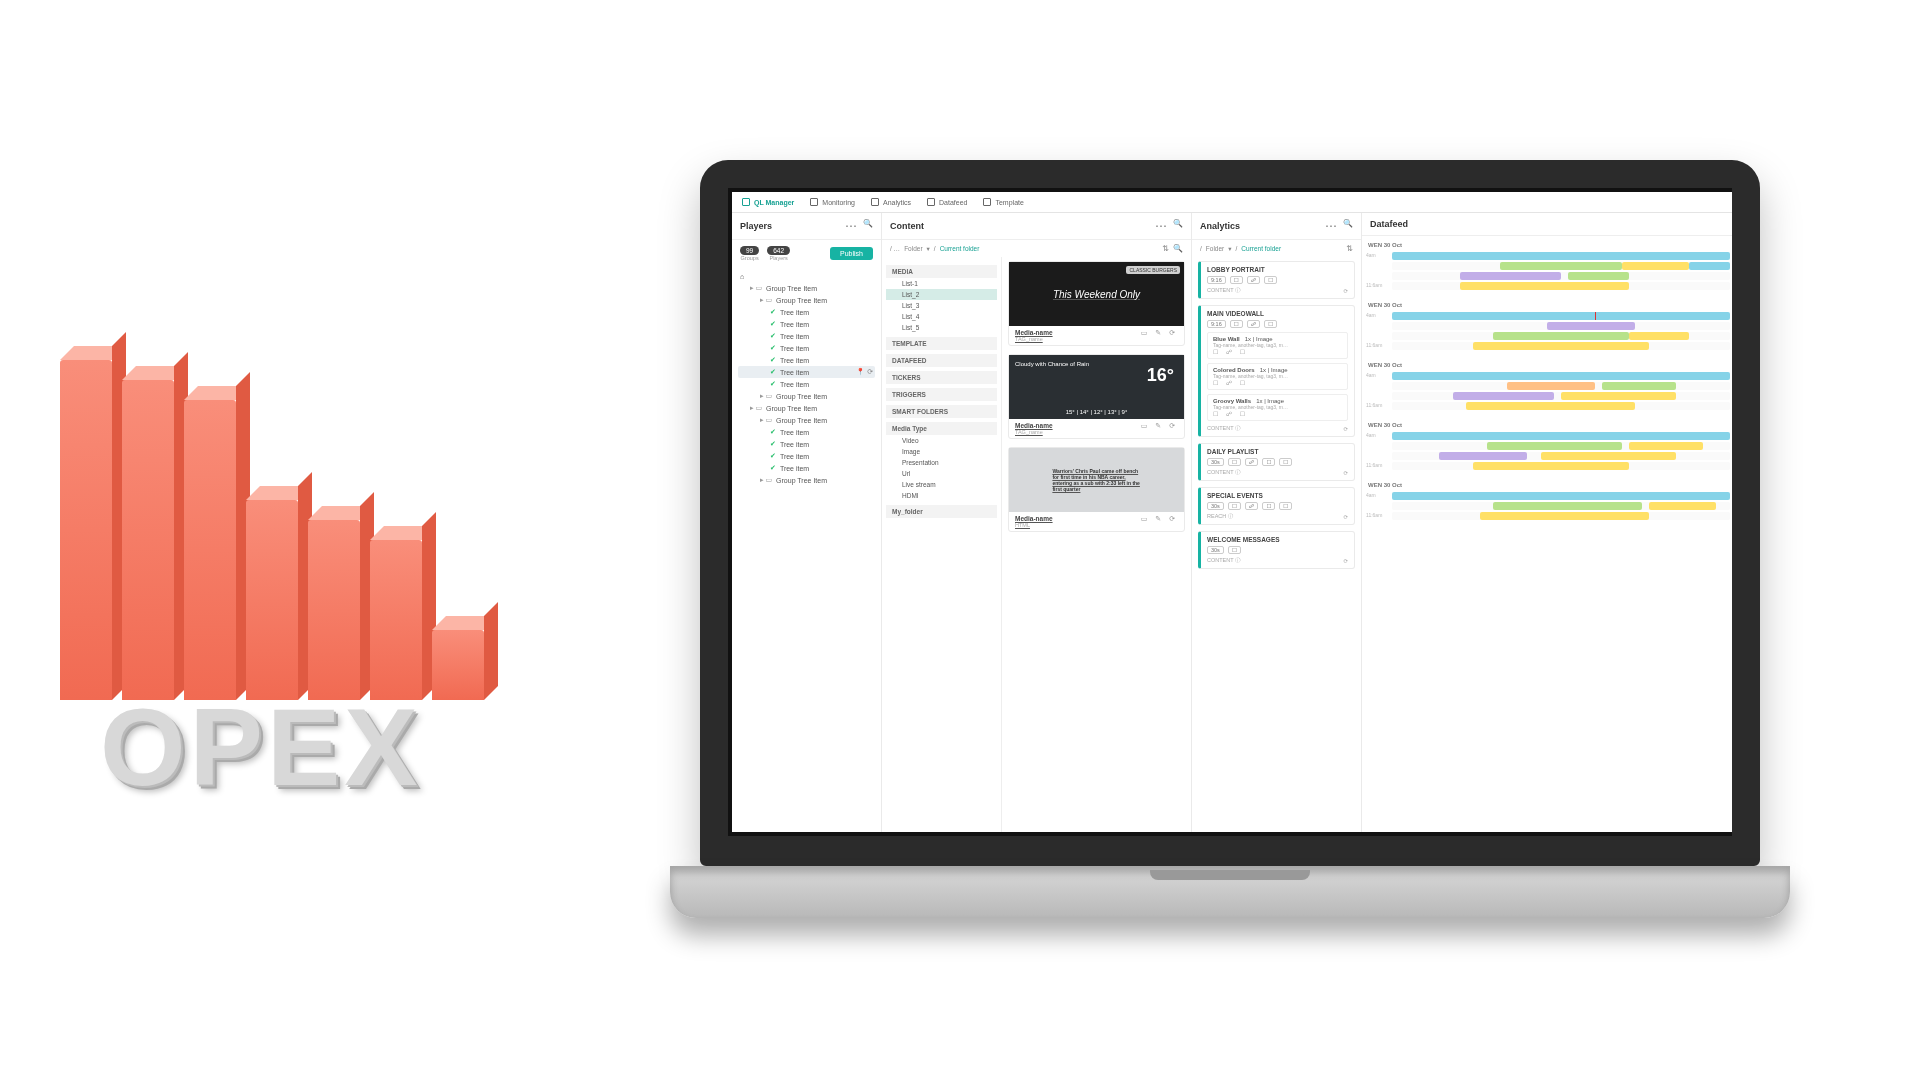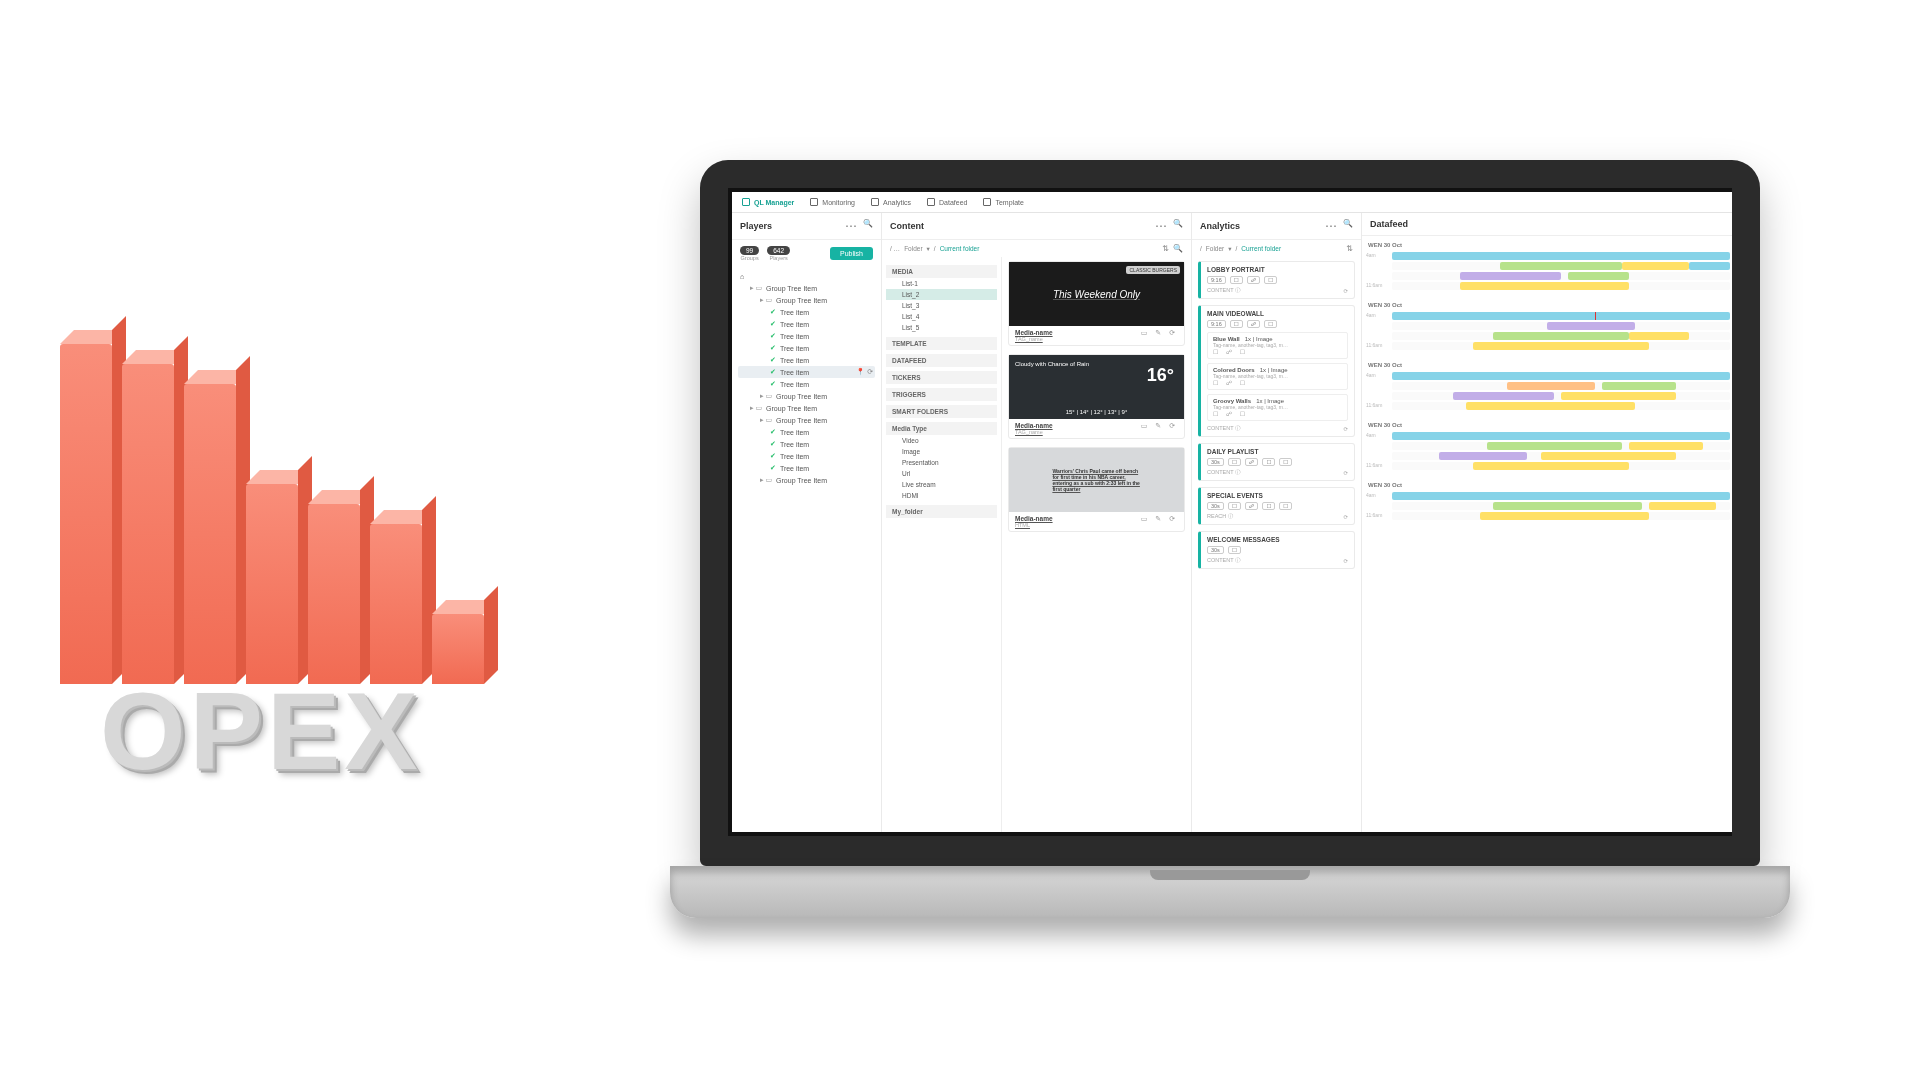--- a/index.html
+++ b/index.html
@@ -1,19 +1,19 @@
 <!DOCTYPE html>
 <html><head>
 <meta charset="utf-8">
 <style>
 * { margin: 0; padding: 0; box-sizing: border-box; font-family: Arial, Helvetica, sans-serif; }
 body { background: #fff; width: 1920px; height: 1080px; position: relative; overflow: hidden; }
 
 
-.opex-scene { position: absolute; left: 60px; top: 324px; width: 480px; height: 440px; }
+.opex-scene { position: absolute; left: 60px; top: 340px; width: 480px; height: 440px; }
 .bars { display: flex; align-items: flex-end; gap: 10px; height: 360px; }
 .bar { position: relative; }
 .bar .front { width: 100%; height: 100%; background: linear-gradient(#f98e7a, #f16a52); border-radius: 3px 3px 0 0; }
 .bar::before { 
   content: ""; position: absolute; top: -14px; left: 0; width: 100%; height: 14px;
   background: #fcb5a6; transform: skewX(-45deg); transform-origin: bottom left;
 }
 .bar::after { 
   content: ""; position: absolute; top: -14px; right: -14px; width: 14px; height: calc(100% + 14px);
   background: #e05a42; transform: skewY(-45deg); transform-origin: top left;

